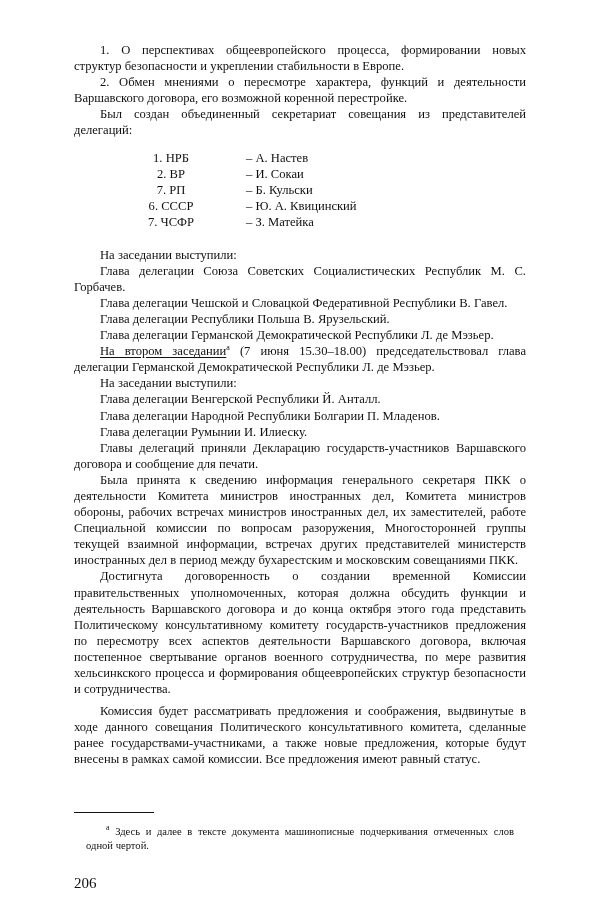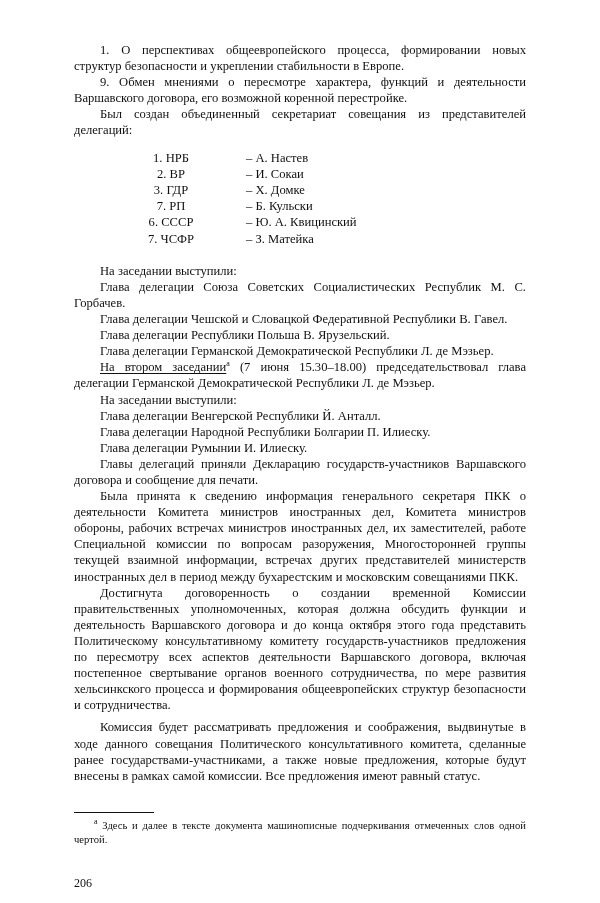--- a/index.html
+++ b/index.html
@@ -78,60 +78,56 @@
     top: 812px;
     width: 452px;
   }
   .footnote-rule {
     width: 80px;
     height: 0;
     border-top: 1px solid #111111;
     margin: 0 0 6px 0;
   }
   .footnote-text {
-    margin: 0;
+    margin: 12px;
     font-size: 10.6px;
     line-height: 13.6px;
     text-align: justify;
     text-indent: 20px;
   }
   .page-number {
     position: absolute;
     left: 74px;
     top: 876px;
-    font-size: 12px;
+    font-size: 15px;
     line-height: 15px;
   }
 </style>
 </head>
 <body>
 
 <div class="page">
 
   <div class="content">
 
     <p class="para">1. О перспективах общеевропейского процесса, формировании новых структур безопасности и укреплении стабильности в Европе.</p>
-    <p class="para">9. Обмен мнениями о пересмотре характера, функций и деятельности Варшавского договора, его возможной коренной перестройке.</p>
+    <p class="para">2. Обмен мнениями о пересмотре характера, функций и деятельности Варшавского договора, его возможной коренной перестройке.</p>
     <p class="para">Был создан объединенный секретариат совещания из представителей делегаций:</p>
 
     <div class="gap-md"></div>
 
     <table class="deleg-table">
       <tbody>
         <tr>
           <td class="col-country">1. НРБ</td>
           <td class="col-name">– А. Настев</td>
         </tr>
         <tr>
           <td class="col-country">2. ВР</td>
           <td class="col-name">– И. Сокаи</td>
-        </tr>
-        <tr>
-          <td class="col-country">3. ГДР</td>
-          <td class="col-name">– Х. Домке</td>
         </tr>
         <tr>
           <td class="col-country">7. РП</td>
           <td class="col-name">– Б. Кульски</td>
         </tr>
         <tr>
           <td class="col-country">6. СССР</td>
           <td class="col-name">– Ю. А. Квицинский</td>
         </tr>
         <tr>
@@ -146,21 +142,21 @@
     <p class="para">На заседании выступили:</p>
     <p class="para">Глава делегации Союза Советских Социалистических Республик М. С. Горбачев.</p>
     <p class="para">Глава делегации Чешской и Словацкой Федеративной Республики В. Гавел.</p>
     <p class="para">Глава делегации Республики Польша В. Ярузельский.</p>
     <p class="para">Глава делегации Германской Демократической Республики Л. де Мэзьер.</p>
 
     <p class="para"><span class="uline">На втором заседании</span><sup class="fn">а</sup><span> (7 июня 15.30–18.00) председательствовал глава делегации Германской Демократической Республики Л. де Мэзьер.</span></p>
 
     <p class="para">На заседании выступили:</p>
     <p class="para">Глава делегации Венгерской Республики Й. Анталл.</p>
-    <p class="para">Глава делегации Народной Республики Болгарии П. Илиеску.</p>
+    <p class="para">Глава делегации Народной Республики Болгарии П. Младенов.</p>
     <p class="para">Глава делегации Румынии И. Илиеску.</p>
     <p class="para">Главы делегаций приняли Декларацию государств-участников Варшавского договора и сообщение для печати.</p>
     <p class="para">Была принята к сведению информация генерального секретаря ПКК о деятельности Комитета министров иностранных дел, Комитета министров обороны, рабочих встречах министров иностранных дел, их заместителей, работе Специальной комиссии по вопросам разоружения, Многосторонней группы текущей взаимной информации, встречах других представителей министерств иностранных дел в период между бухарестским и московским совещаниями ПКК.</p>
     <p class="para">Достигнута договоренность о создании временной Комиссии правительственных уполномоченных, которая должна обсудить функции и деятельность Варшавского договора и до конца октября этого года представить Политическому консультативному комитету государств-участников предложения по пересмотру всех аспектов деятельности Варшавского договора, включая постепенное свертывание органов военного сотрудничества, по мере развития хельсинкского процесса и формирования общеевропейских структур безопасности и сотрудничества.</p>
 
     <div class="gap-sm"></div>
 
     <p class="para">Комиссия будет рассматривать предложения и соображения, выдвинутые в ходе данного совещания Политического консультативного комитета, сделанные ранее государствами-участниками, а также новые предложения, которые будут внесены в рамках самой комиссии. Все предложения имеют равный статус.</p>
 
   </div>

